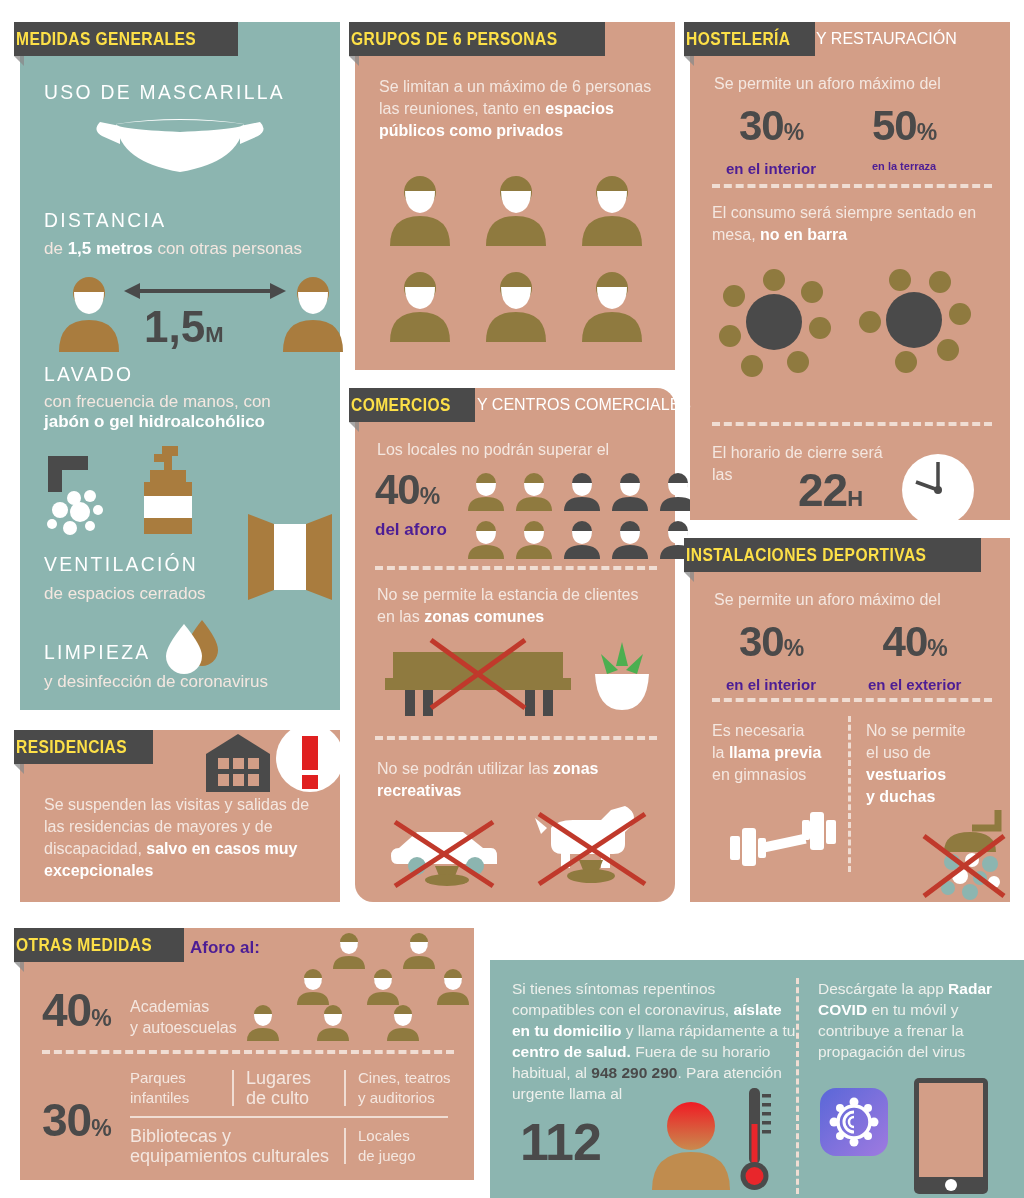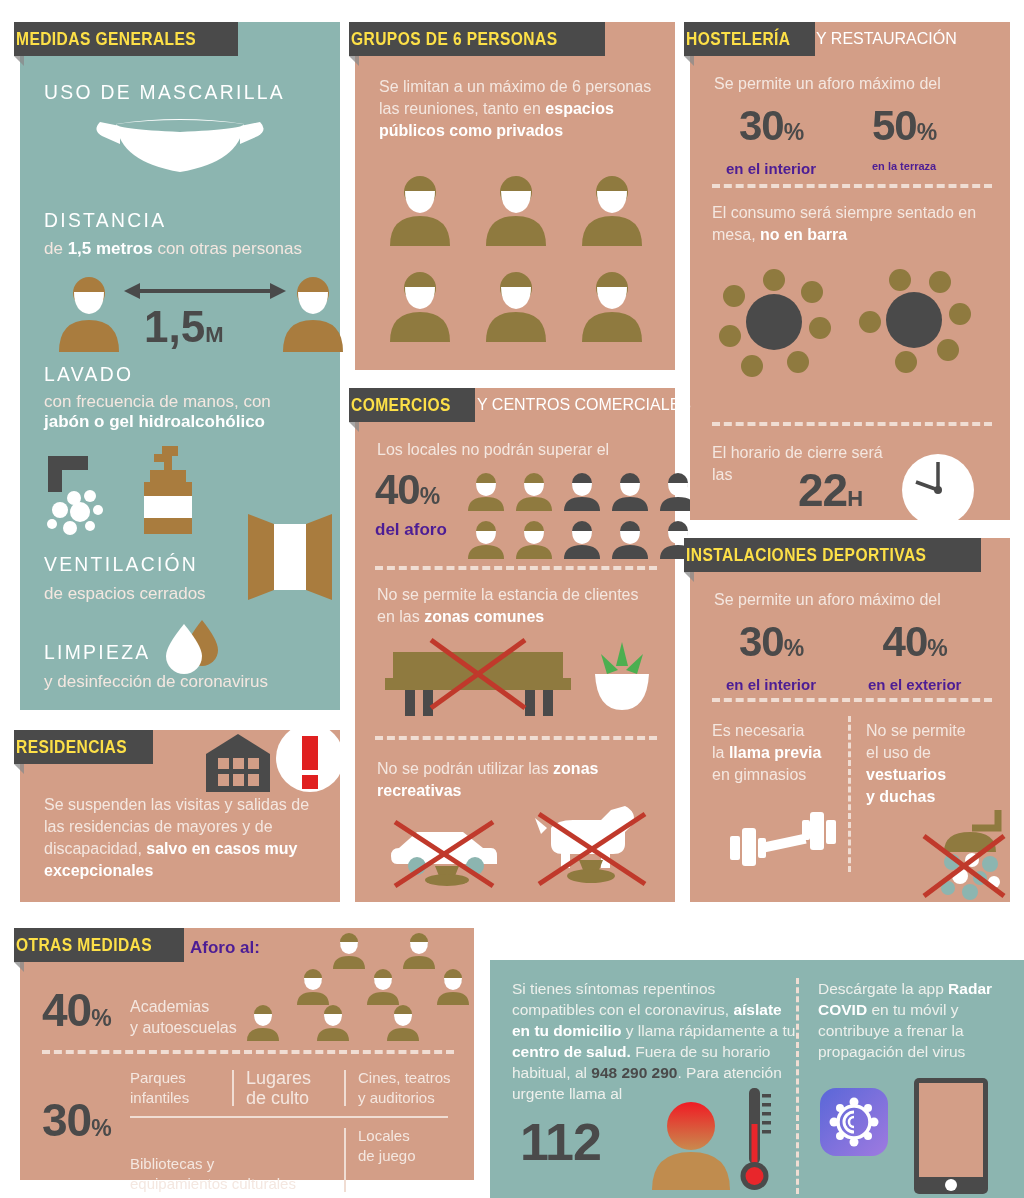--- a/index.html
+++ b/index.html
@@ -199,21 +199,21 @@
         <path d="M1 72 Q1 42 31 42 Q61 42 61 72 Z" fill="#8f7a3f"></path>
       </svg>
     <svg class="p6" width="62" height="74" viewBox="0 0 62 74">
         <circle cx="31" cy="18" r="16" fill="#8f7a3f"></circle>
         <path d="M16 17 L46 17 Q46 37 31 39 Q16 37 16 17 Z" fill="#fff"></path>
         <path d="M1 72 Q1 42 31 42 Q61 42 61 72 Z" fill="#8f7a3f"></path>
       </svg>
   </div>
 </div>
 
-<div class="panel salmon" style="left:355px; top:388px; width:320px; height:514px;">
+<div class="panel salmon" style="left:355px; top:388px; width:320px; height:514px;border-radius:18px;">
   <div class="tab">
     <span class="t-main">COMERCIOS</span>
   </div>
   <div class="notch"></div>
   <div class="tab-sub-out" style="left:122px;">
     <span class="t-sub">Y CENTROS COMERCIALES</span>
   </div>
 
   <div class="body-txt" style="position:absolute;left:22px;top:52px;font-size:16px;">Los locales no podrán superar el</div>
 
@@ -537,21 +537,21 @@
         <div>de culto</div>
       </div>
       <div style="border-left:2px solid #f0ddd3;margin:2px 12px;"></div>
       <div class="body-txt" style="font-size:15px;line-height:20px;">
         <div>Cines, teatros</div>
         <div>y auditorios</div>
       </div>
     </div>
     <div style="border-top:2px solid #f0ddd3;margin:8px 0 8px 0;width:318px;"></div>
     <div style="display:flex;">
-      <div class="body-txt" style="width:202px;font-size:15px;line-height:20px;margin-top:28px;">
+      <div class="body-txt" style="width:202px;font-size:18px;line-height:20px;">
         <div>Bibliotecas y</div>
         <div>equipamientos culturales</div>
       </div>
       <div style="border-left:2px solid #f0ddd3;margin:2px 12px;"></div>
       <div class="body-txt" style="font-size:15px;line-height:20px;">
         <div>Locales</div>
         <div>de juego</div>
       </div>
     </div>
   </div>

